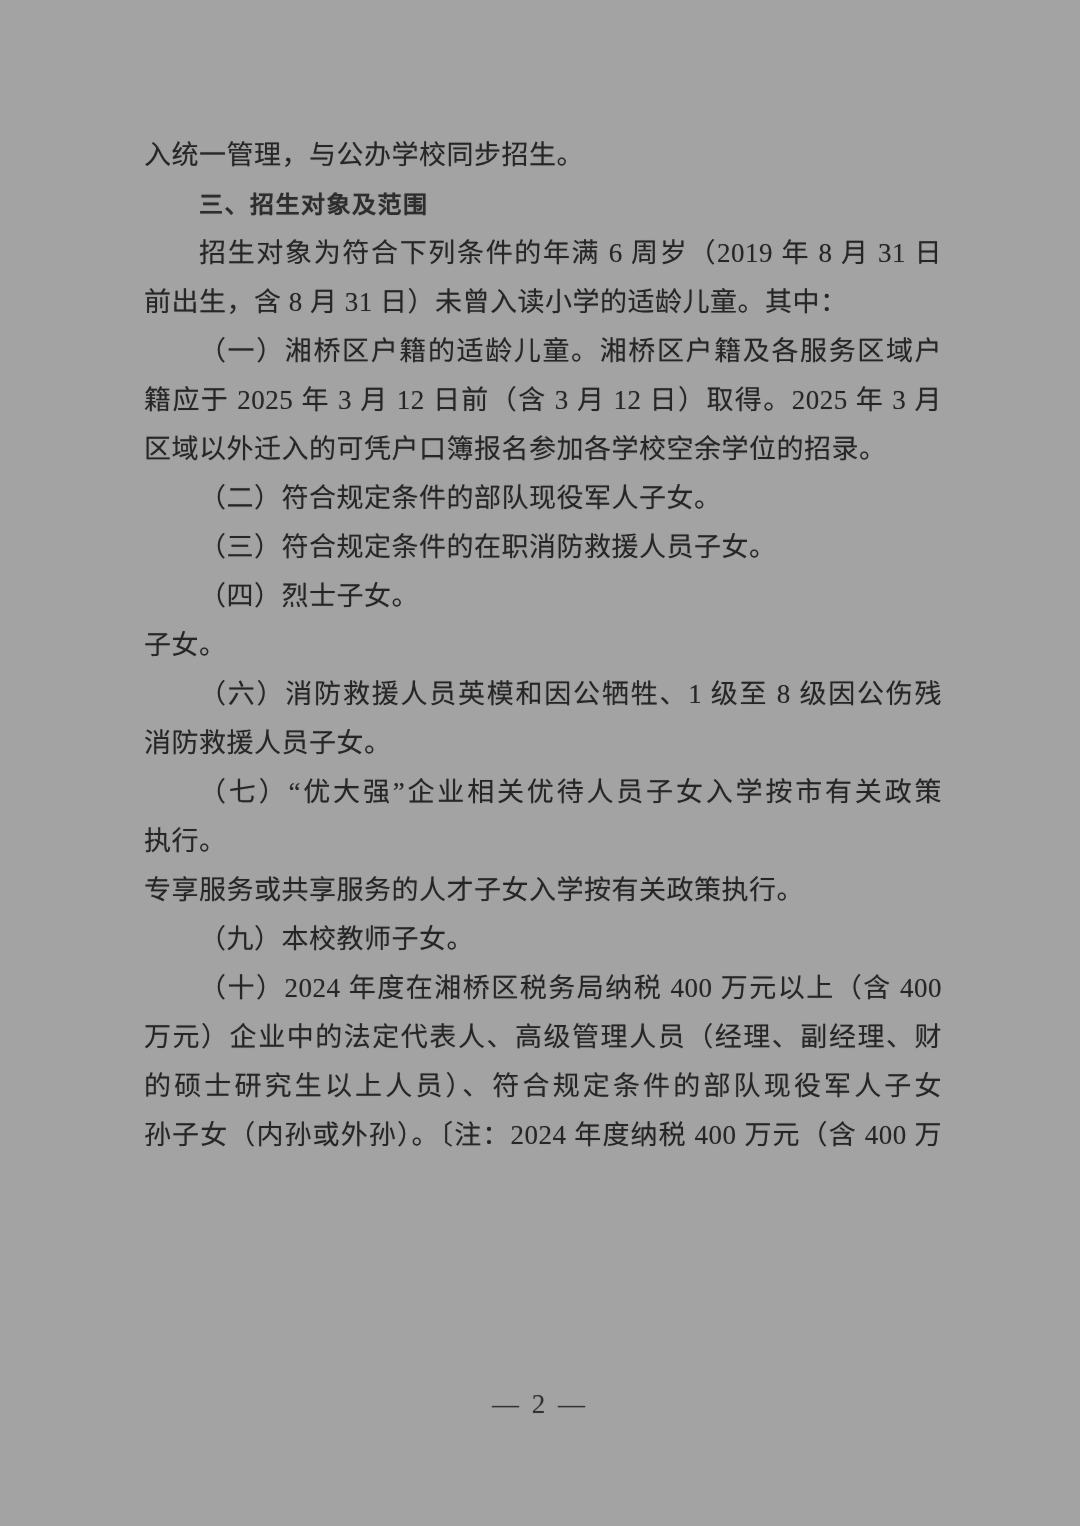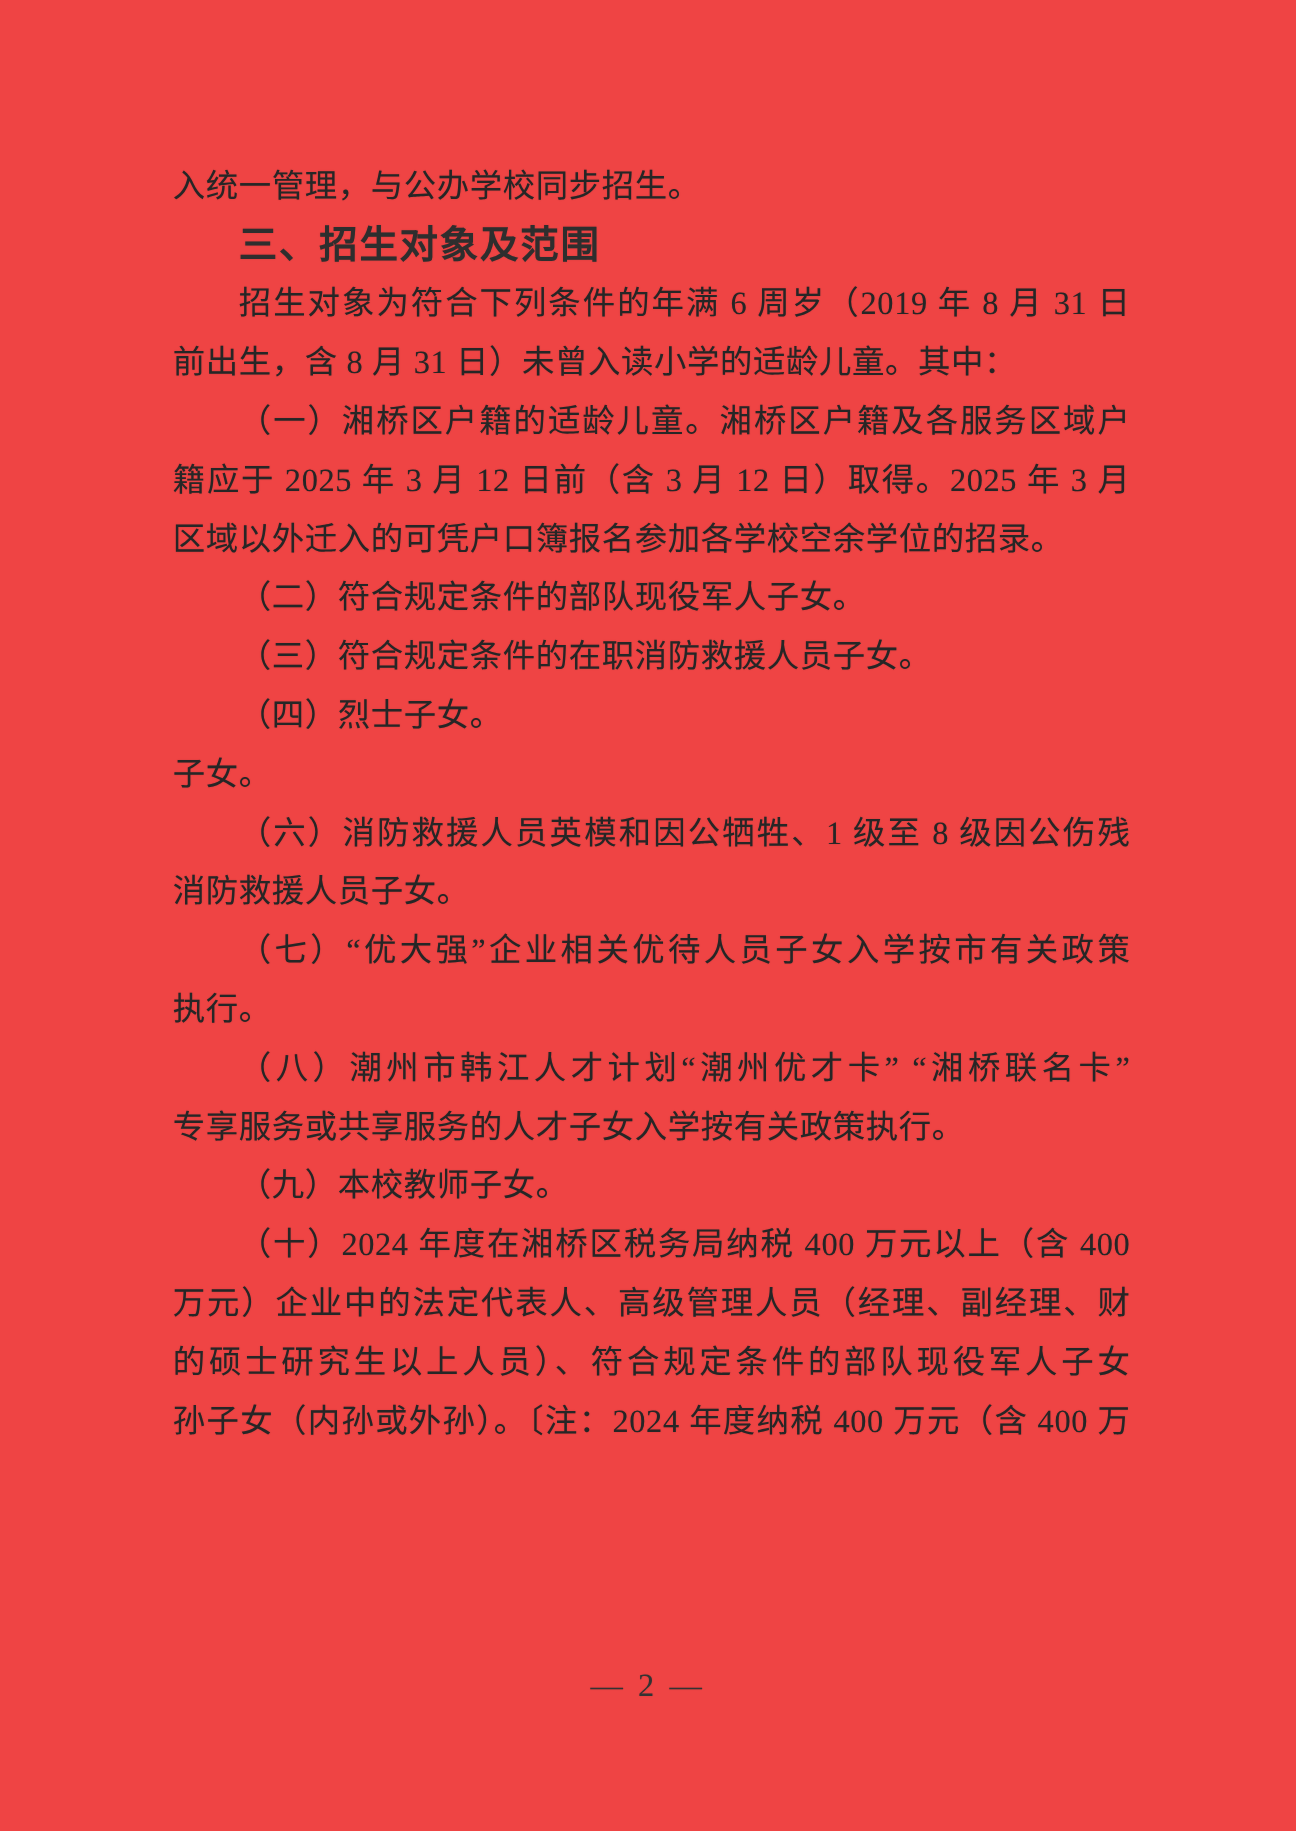--- a/index.html
+++ b/index.html
@@ -5,21 +5,21 @@
   html, body {
     margin: 0;
     padding: 0;
     background: #e8e8e8;
   }
   .page {
     position: relative;
     width: 1080px;
     height: 1526px;
     margin: 0 auto;
-    background: #ef4444;
+    background: #a3a3a3;
     overflow: hidden;
     font-family: "Liberation Serif", "DejaVu Serif", serif;
     color: #262626;
   }
   .body-text {
     position: absolute;
     left: 144px;
     top: 131px;
     width: 798px;
   }
@@ -34,21 +34,21 @@
   .line.wrapok { white-space: normal; }
   .line.indent { padding-left: 55px; }
   .line.justify {
     white-space: normal;
     text-align: justify;
     text-align-last: justify;
   }
   .line.heading {
     font-weight: 700;
     font-family: "Liberation Sans", "DejaVu Sans", sans-serif;
-    font-size: 32px;
+    font-size: 24px;
     letter-spacing: 1.5px;
     color: #2e2e2e;
   }
   .footer {
     position: absolute;
     left: 0;
     right: 0;
     top: 1383px;
     height: 42px;
     line-height: 42px;
@@ -72,21 +72,20 @@
       <div class="line justify wrapok">籍应于 2025 年 3 月 12 日前（含 3 月 12 日）取得。2025 年 3 月</div>
       <div class="line wrapok">区域以外迁入的可凭户口簿报名参加各学校空余学位的招录。</div>
       <div class="line indent wrapok">（二）符合规定条件的部队现役军人子女。</div>
       <div class="line indent wrapok">（三）符合规定条件的在职消防救援人员子女。</div>
       <div class="line indent wrapok">（四）烈士子女。</div>
       <div class="line wrapok">子女。</div>
       <div class="line indent justify wrapok">（六）消防救援人员英模和因公牺牲、1 级至 8 级因公伤残</div>
       <div class="line wrapok">消防救援人员子女。</div>
       <div class="line indent justify wrapok">（七）“优大强”企业相关优待人员子女入学按市有关政策</div>
       <div class="line wrapok">执行。</div>
-      <div class="line indent justify wrapok">（八）潮州市韩江人才计划“潮州优才卡” “湘桥联名卡”</div>
       <div class="line wrapok">专享服务或共享服务的人才子女入学按有关政策执行。</div>
       <div class="line indent wrapok">（九）本校教师子女。</div>
       <div class="line indent justify wrapok">（十）2024 年度在湘桥区税务局纳税 400 万元以上（含 400</div>
       <div class="line justify wrapok">万元）企业中的法定代表人、高级管理人员（经理、副经理、财</div>
       <div class="line justify wrapok">的硕士研究生以上人员）、符合规定条件的部队现役军人子女</div>
       <div class="line justify wrapok">孙子女（内孙或外孙）。〔注：2024 年度纳税 400 万元（含 400 万</div>
     </div>
   <div class="footer">— 2 —</div>
 </div>
 

